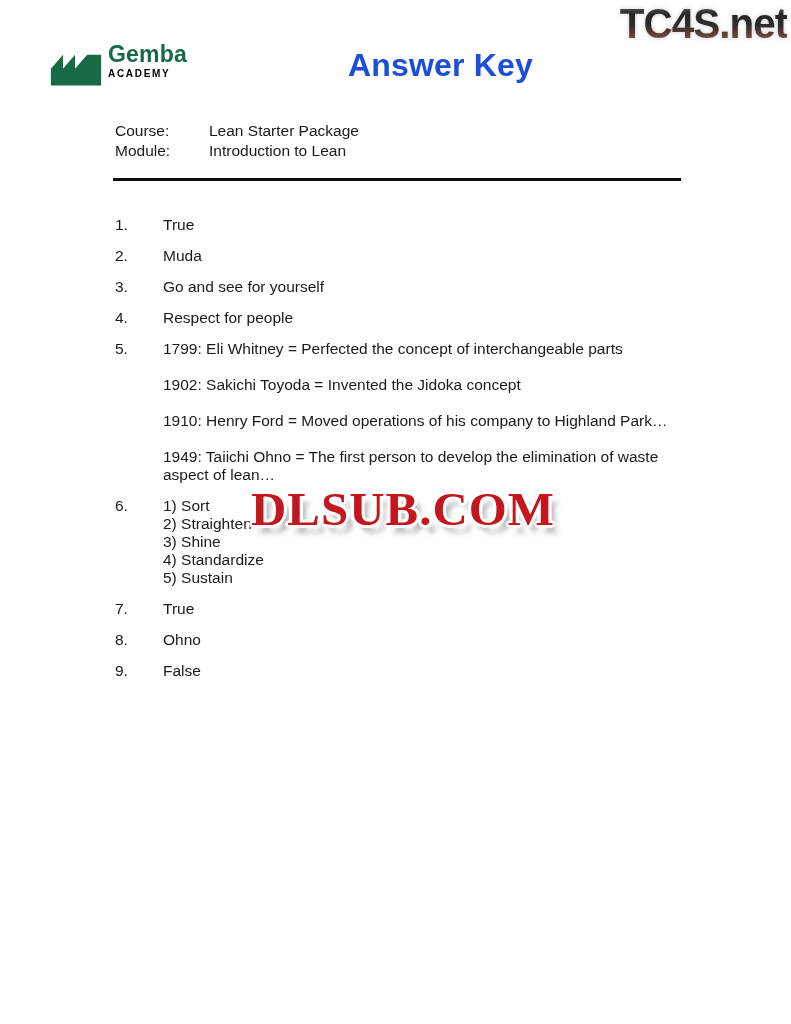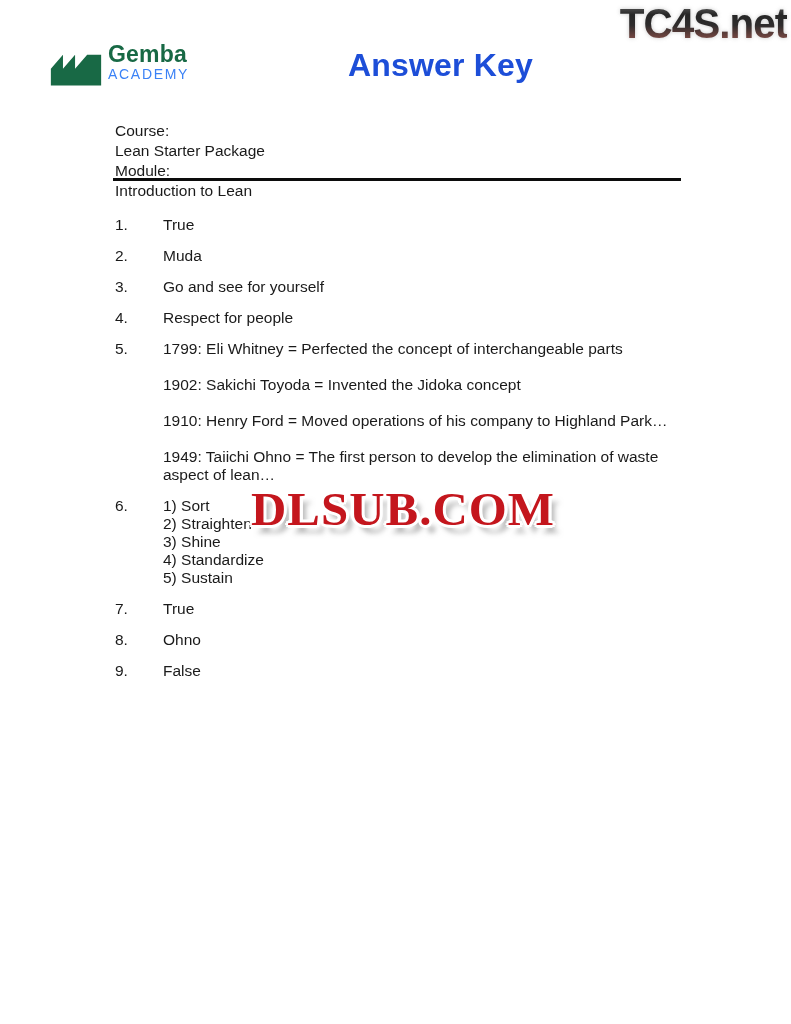--- a/index.html
+++ b/index.html
@@ -12,21 +12,21 @@
     overflow:hidden;
     font-family:"Liberation Sans", sans-serif;
     color:#1a1a1a;
   }
 
   
   .logo { position:absolute; left:49px; top:42px; display:flex; align-items:flex-start; gap:5px; }
   .logo svg { display:block; }
   .logo-text { display:flex; flex-direction:column; }
   .logo-brand { font-size:23px; font-weight:bold; color:#186945; line-height:25px; letter-spacing:0.2px; }
-  .logo-academy { font-size:14px; font-weight:normal; color:#3b82f6; letter-spacing:1.7px; line-height:14px; }
+  .logo-academy { font-size:10px; font-weight:bold; color:#000000; letter-spacing:1.7px; line-height:14px; }
 
   
   .doc-title {
     position:absolute; left:90px; right:0; top:47px;
     text-align:center;
     font-size:32px; font-weight:bold; color:#1d4ed8;
     letter-spacing:0.2px;
   }
 
   
@@ -52,21 +52,21 @@
   .wm-traders {
     position:absolute; top:978px; right:2px;
     font-weight:bold; font-size:32px; letter-spacing:0.5px; line-height:38px;
     color:#c75a60;
     -webkit-text-stroke:1.2px #474040;
     text-shadow: 0 0 2px #fff, 0 0 4px #fff, 0 0 6px #fff, 2px 3px 3px rgba(150,150,150,0.8);
   }
 
   
   .meta { position:absolute; left:115px; top:121px; font-size:15.5px; }
-  .meta-row { display:flex; line-height:20px;flex-direction:column; }
+  .meta-row { display:flex; line-height:20px; }
   .meta-label { width:94px; }
 
   .rule { position:absolute; left:113px; top:178px; width:568px; height:3px; background:#0c0c0c; }
 
   
   .answers { position:absolute; left:115px; top:216px; width:566px; font-size:15.5px; }
   .row { display:flex; margin-bottom:13px; }
   .num { width:48px; flex:none; line-height:18px; }
   .content { flex:1; }
   .line { line-height:18px; white-space:nowrap; }

